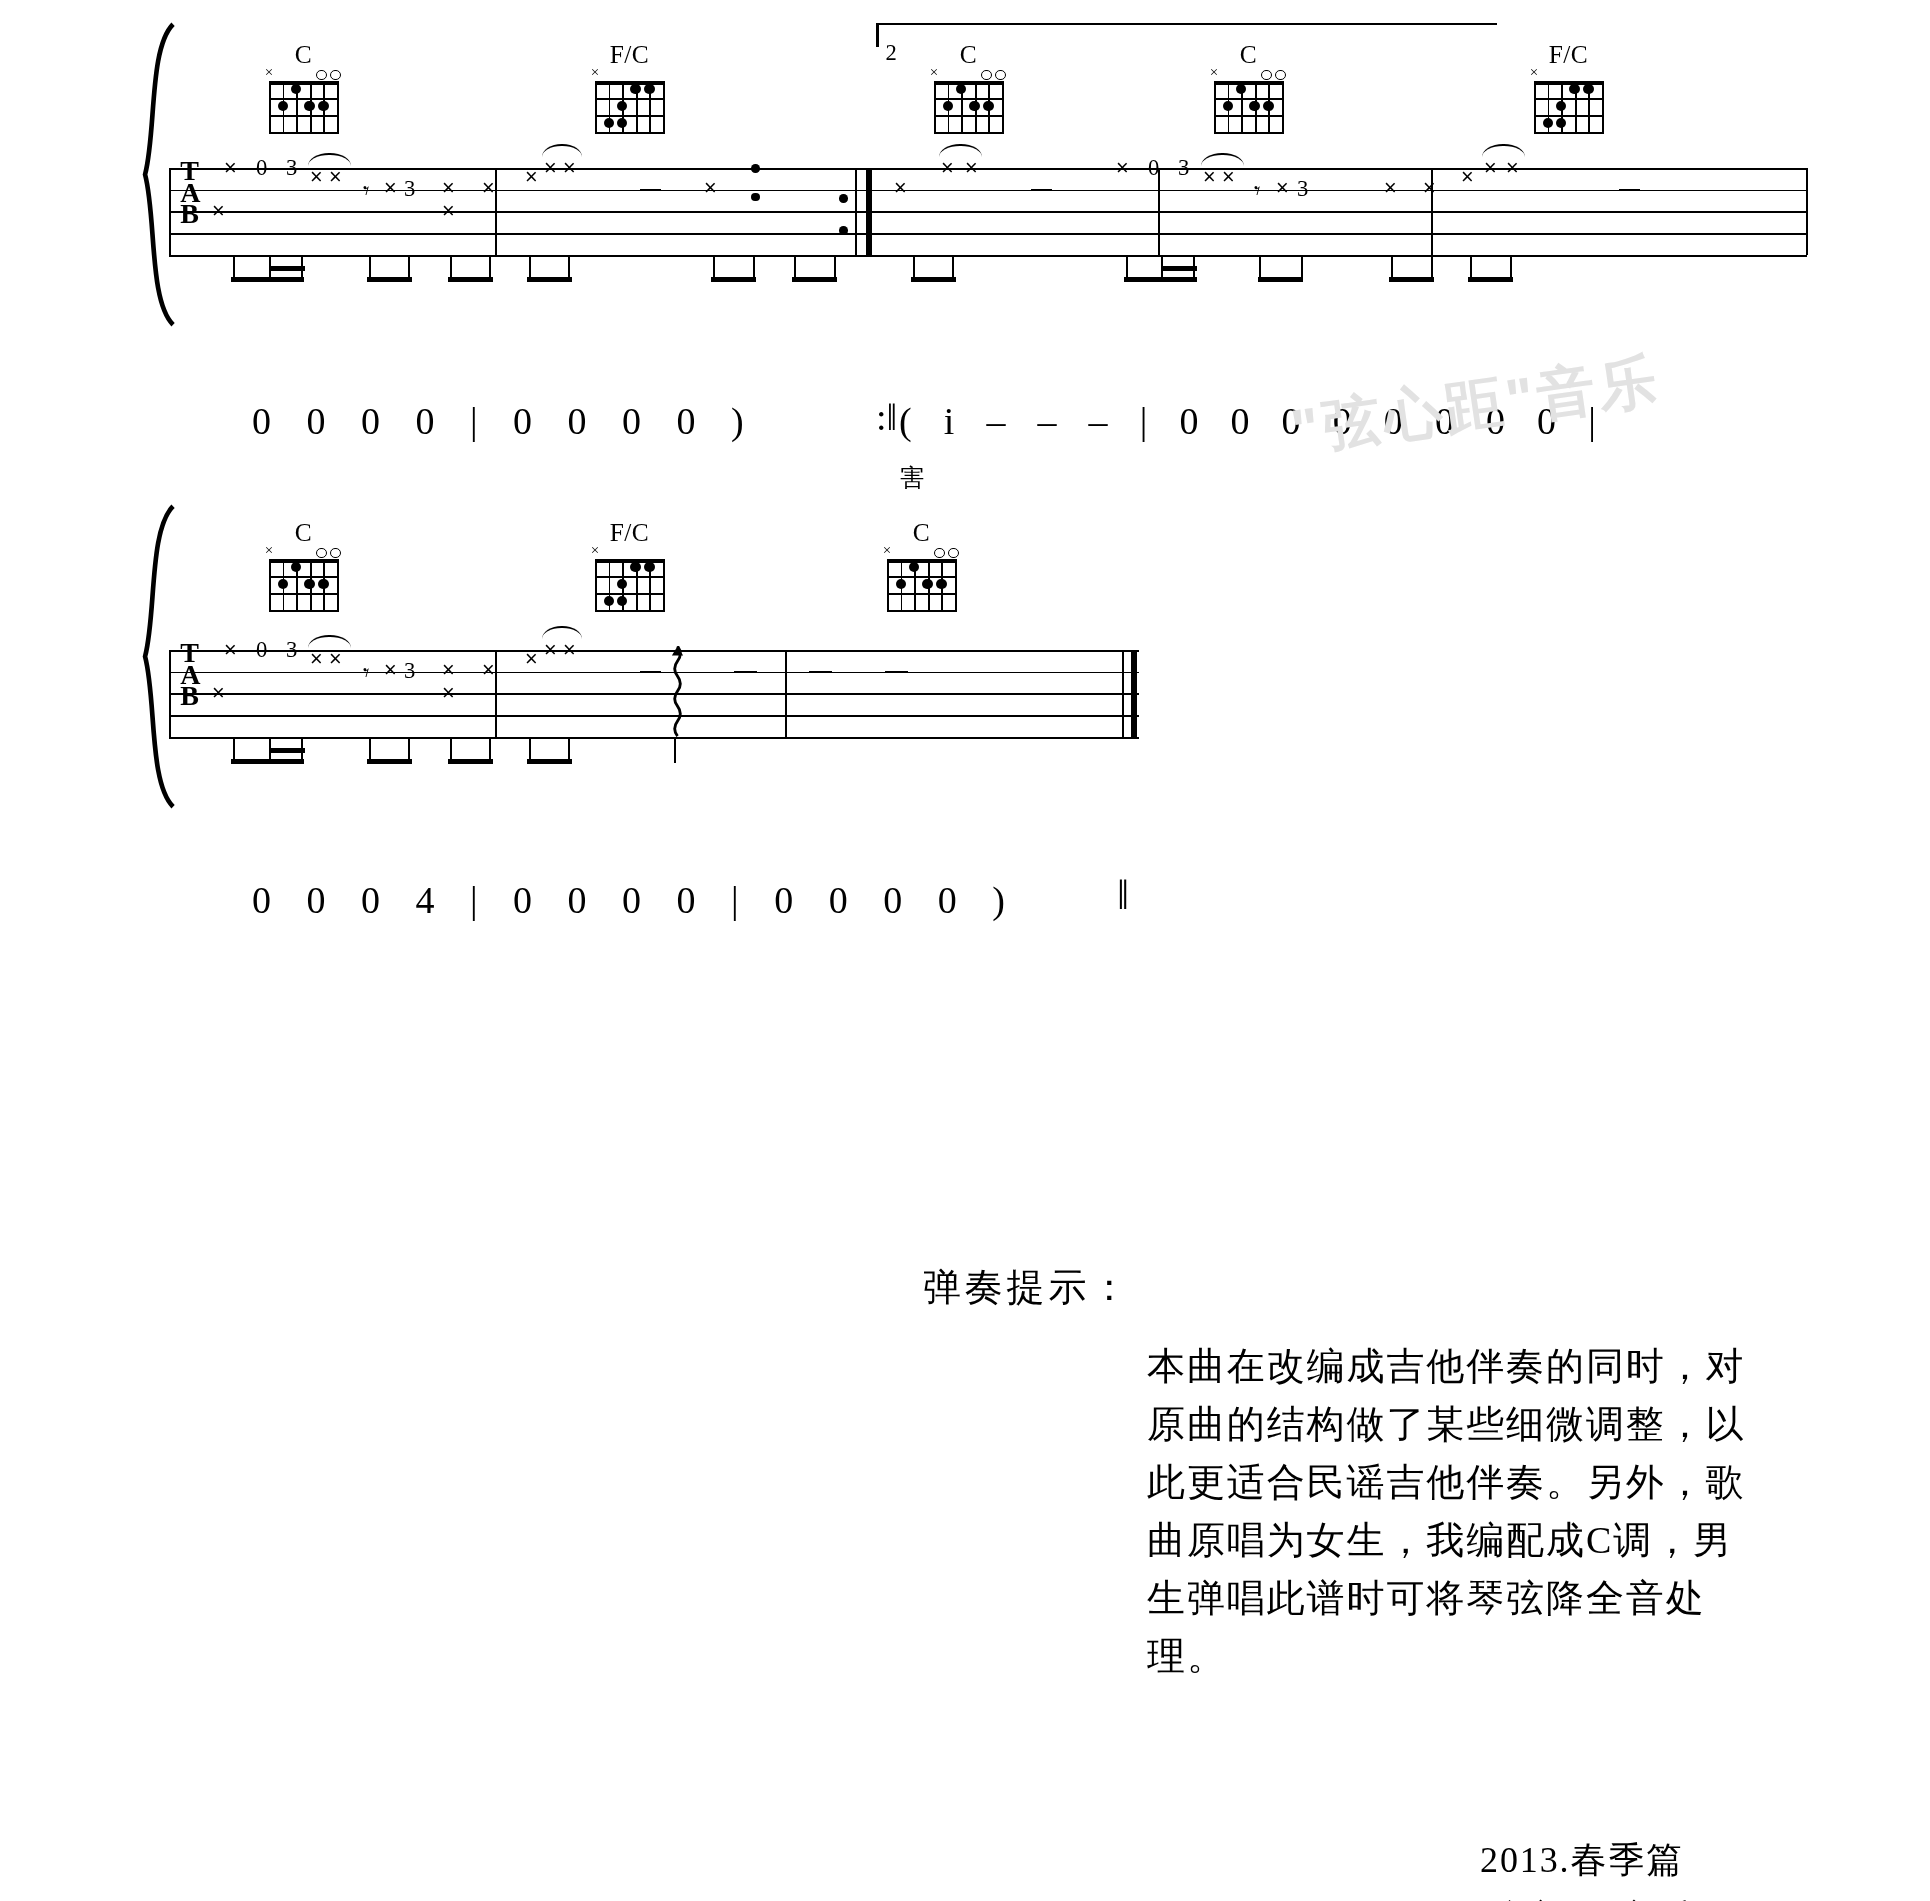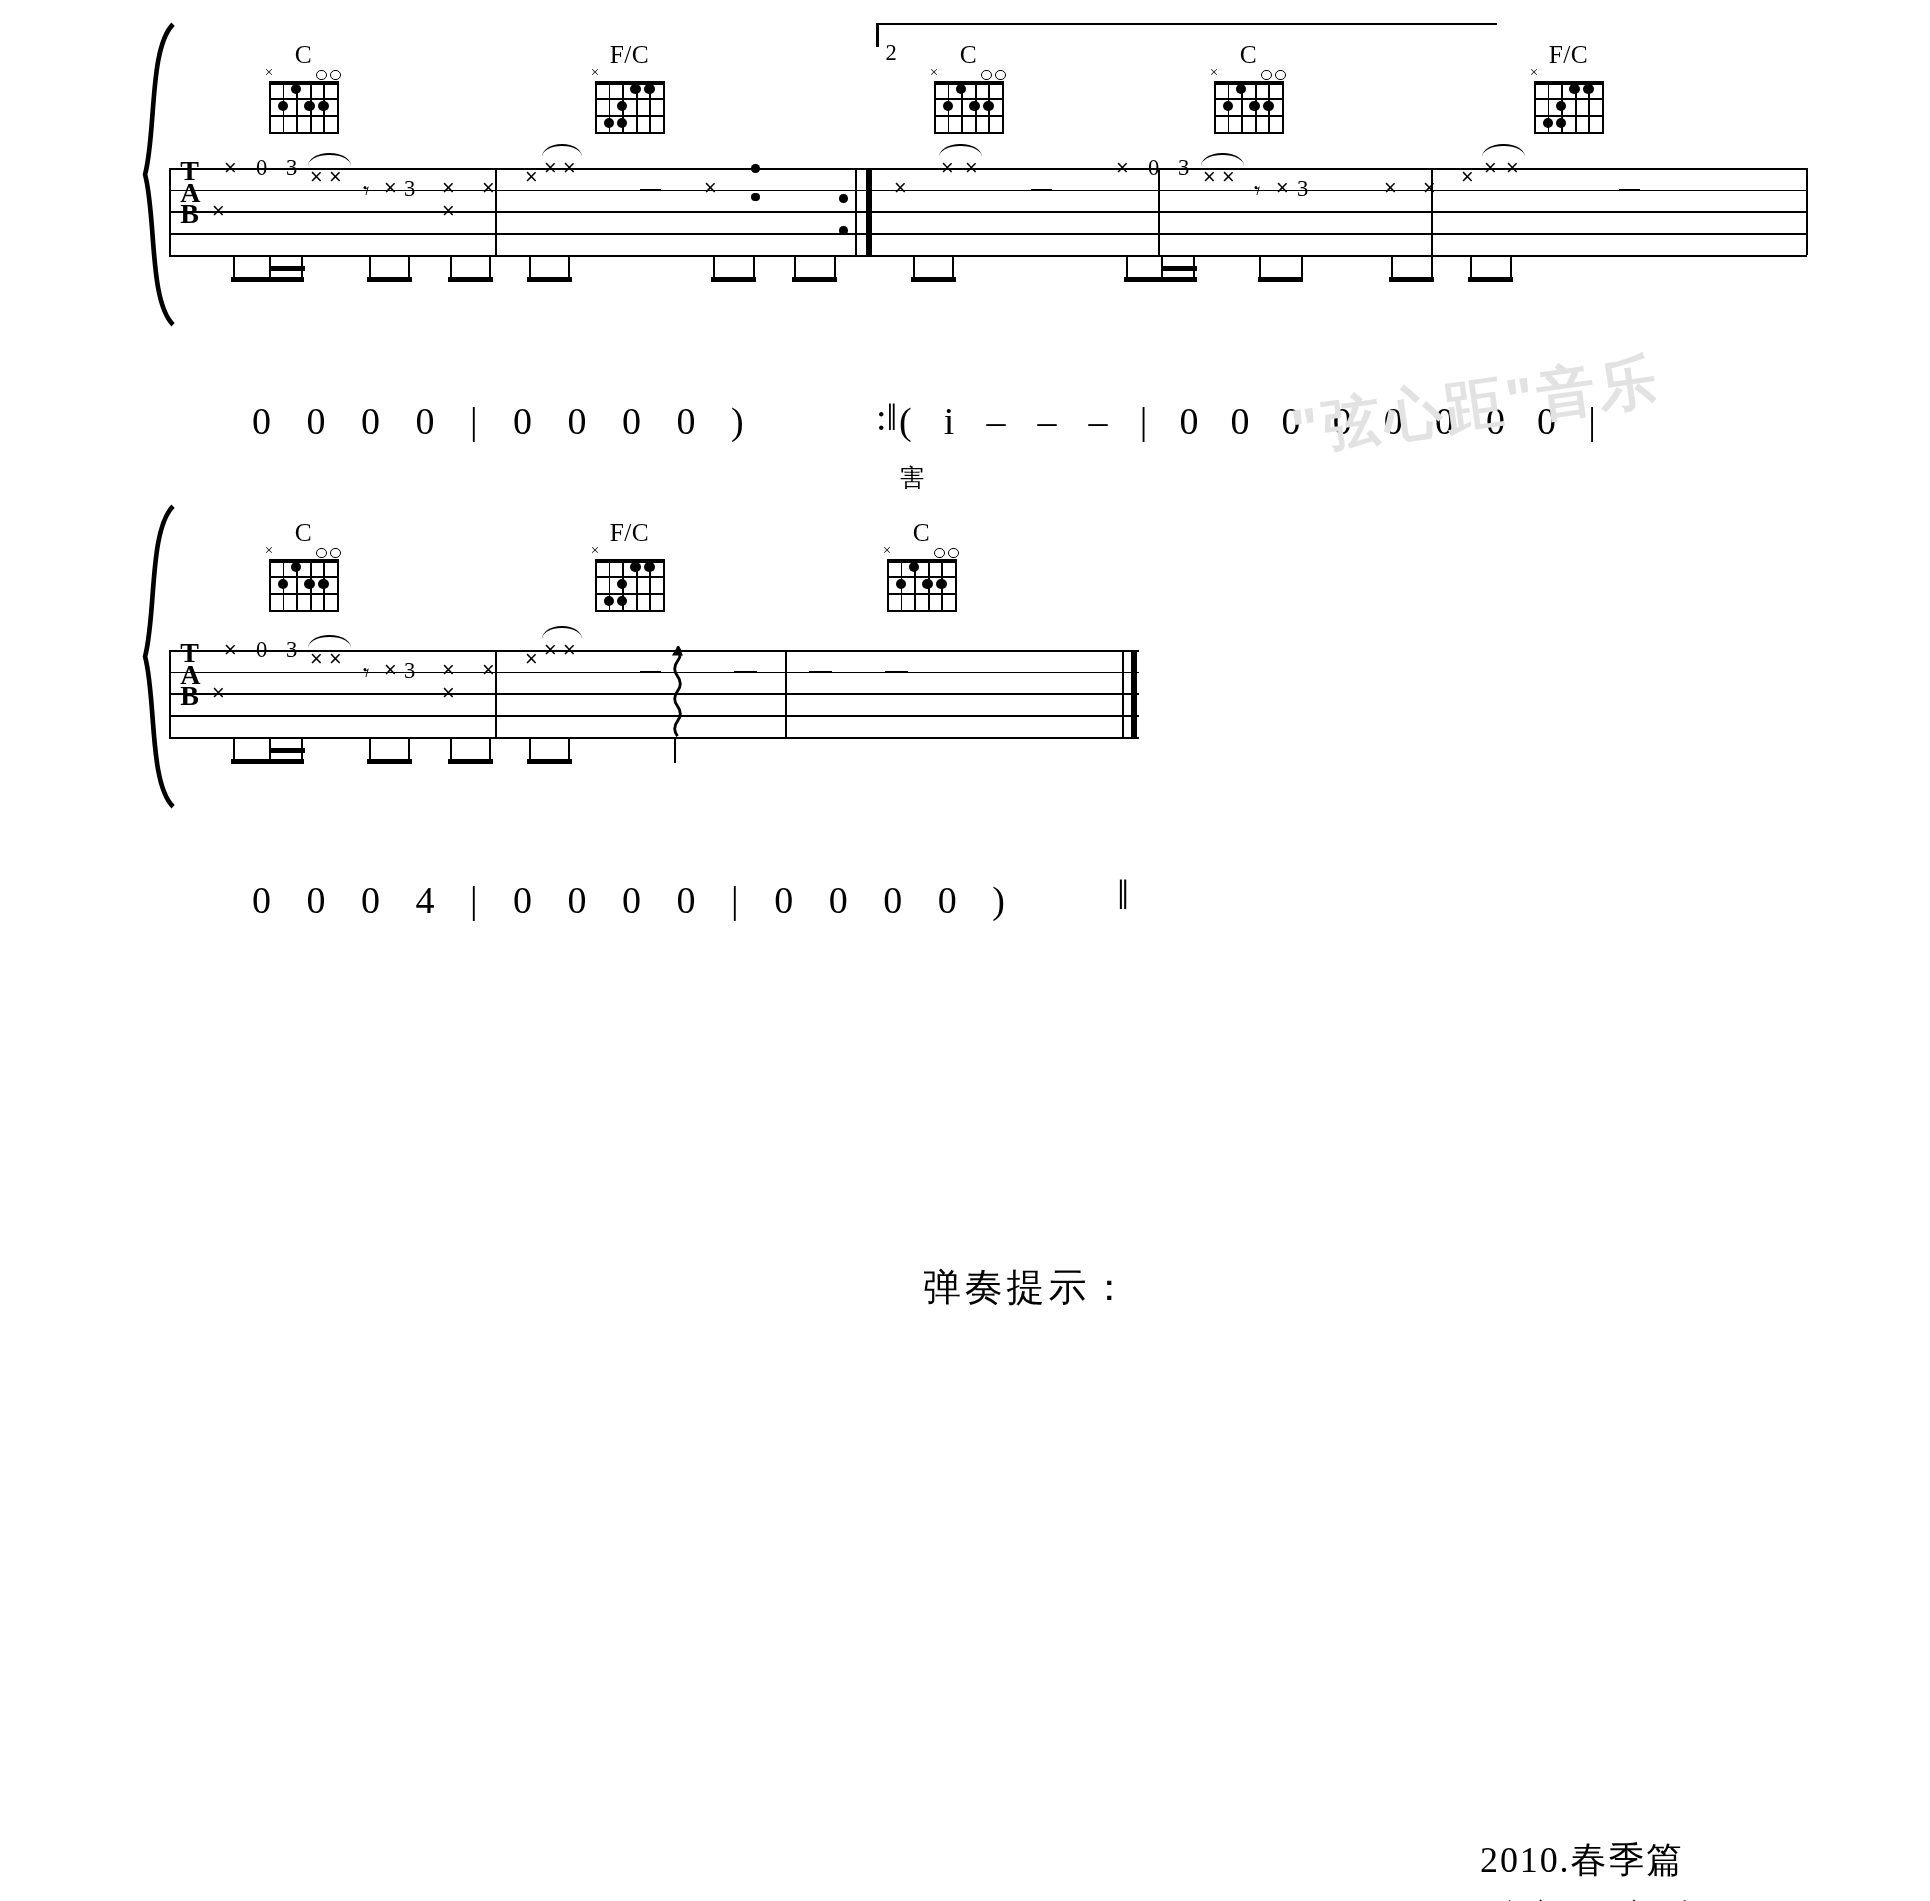--- a/index.html
+++ b/index.html
@@ -447,18 +447,19 @@
         <path d="M44 4 C18 30, 26 120, 14 165 C26 210, 18 300, 44 326" fill="none" stroke="#000" stroke-width="5"></path>
       </svg>
     </div>
 
     <div class="mel" style="left:252px;top:388px;letter-spacing:13px;">0   0   0   4   | 0   0   0   0  | 0   0   0   0 )</div>
     <div class="txt" style="left:1117px;top:380px;font-size:43px;">‖</div>
   </div>
 
   <div class="abs" style="left:0;top:1224px;width:1930px;height:659px;">
     <div class="tipTitle" style="left:923px;top:38px;">弹奏提示：</div>
-    <div class="sig" style="left:1480px;top:612px;">2010.春季篇</div>
+    <div class="tipBody" style="left:1147px;top:113px;">本曲在改编成吉他伴奏的同时，对原曲的结构做了某些细微调整，以此更适合民谣吉他伴奏。另外，歌曲原唱为女生，我编配成C调，男生弹唱此谱时可将琴弦降全音处理。</div>
+    <div class="sig" style="left:1480px;top:612px;">2013.春季篇</div>
     <div class="sig" style="left:1471px;top:670px;">"弦心距"音乐</div>
   </div>
 
 </div>
 
 
 </body></html>

